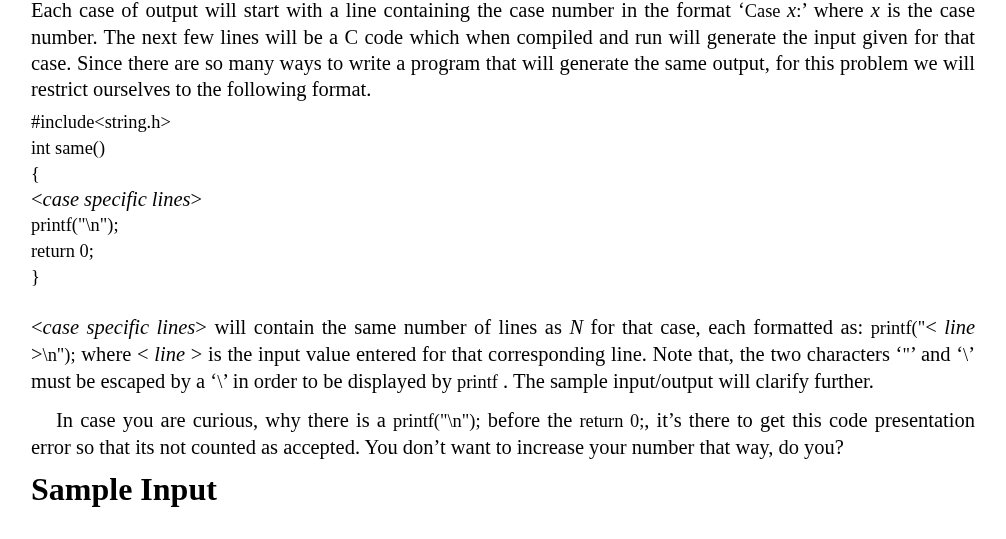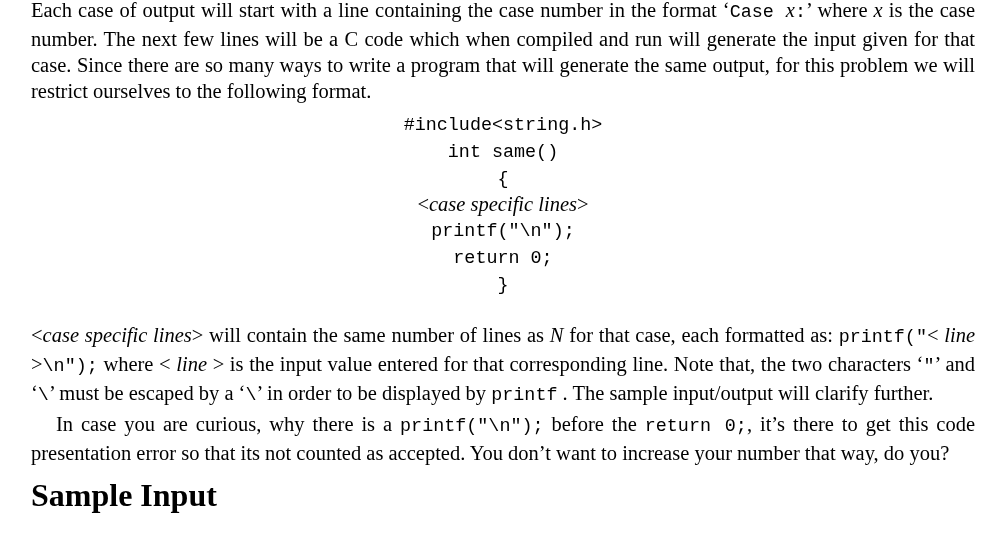--- a/index.html
+++ b/index.html
@@ -19,37 +19,36 @@
     padding: 0 31px;
     margin-top: -3px;
   }
   .para {
     margin: 0;
     text-align: justify;
     line-height: 26px;
   }
   .para.indent {
     text-indent: 25px;
-    margin-top: 2px;
+    margin-top: 12px;
   }
   .para.after-code {
     margin-top: 24px;
   }
   .code {
     margin: 7px 0 0 0;
-    text-align: center;
   }
   .code-line {
     line-height: 25px;
     white-space: pre;
   }
   .seg-rm { font-style: normal; }
   .seg-it { font-style: italic; }
   .seg-tt {
-    font-family: Liberation Mono, monospace;
+    font-family: Liberation Serif, serif;
     font-size: 18.4px;
     white-space: pre;
   }
   .heading {
     margin: 14px 0 0 0;
     font-size: 32px;
     font-weight: bold;
     line-height: 30px;
     font-family: "Liberation Serif", serif;
   }

